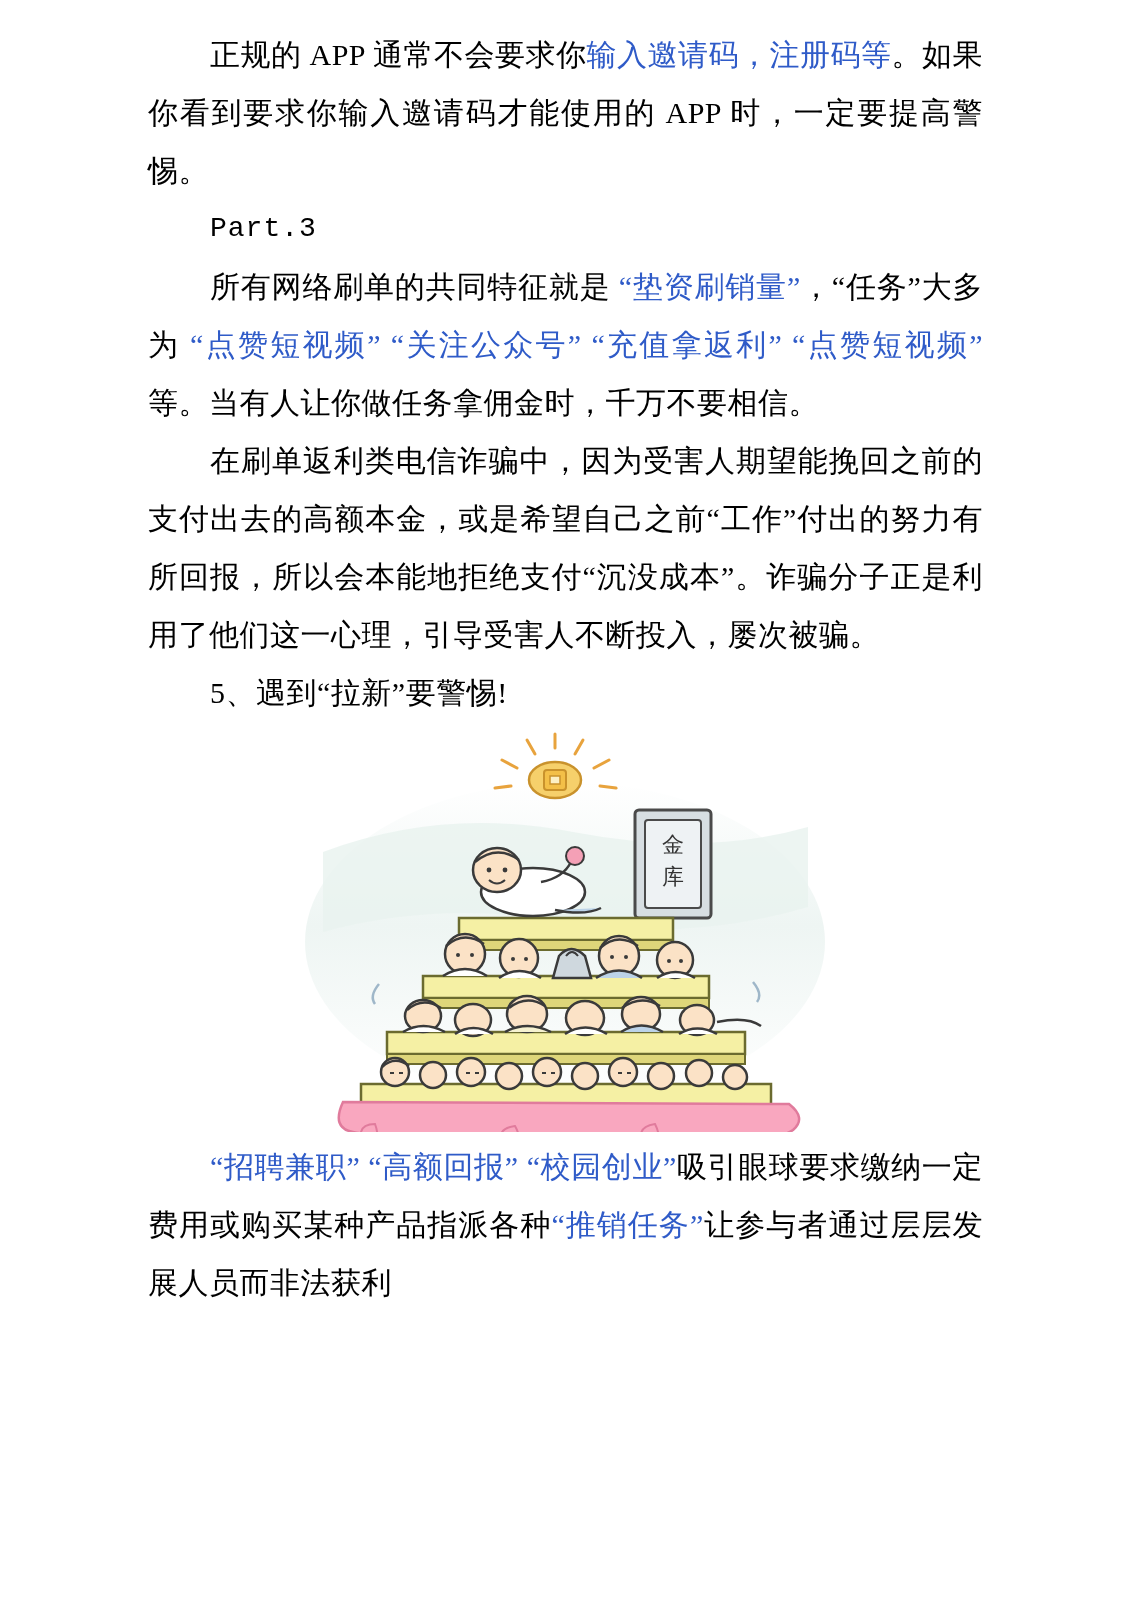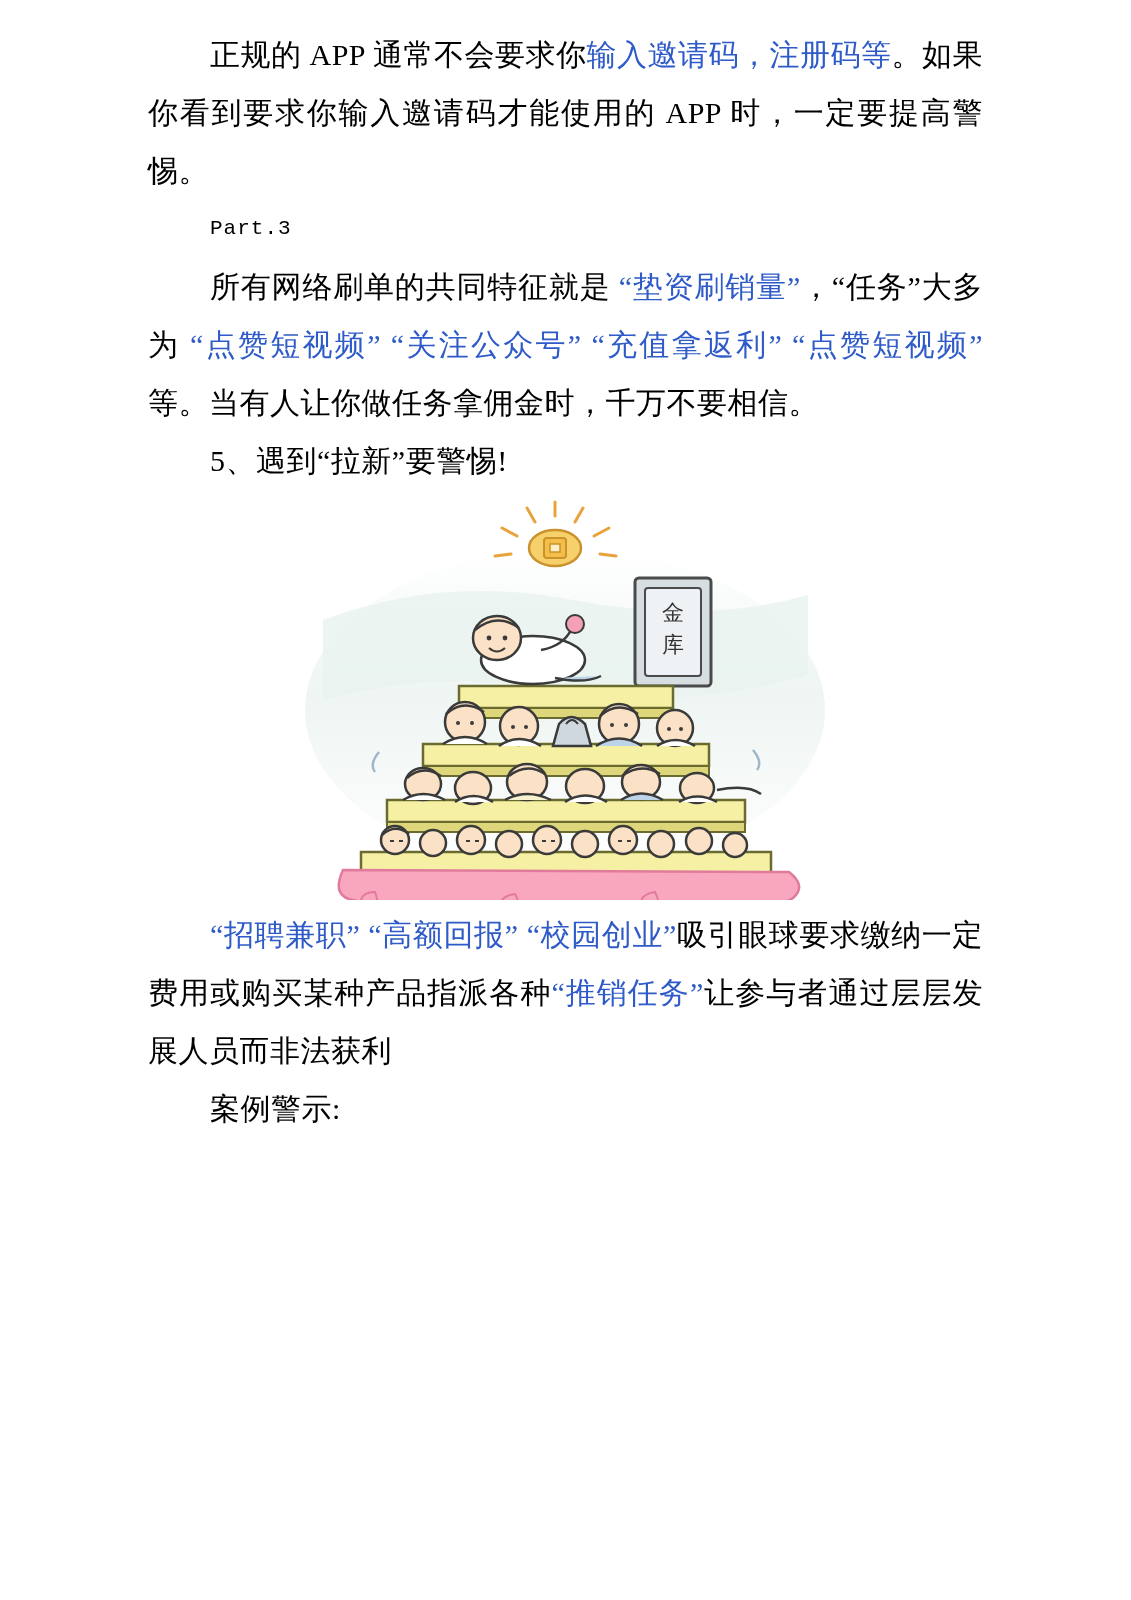--- a/index.html
+++ b/index.html
@@ -36,21 +36,21 @@
   .blue {
     color: #2f5bc8;
   }
   .mono {
     font-family: "Liberation Mono", monospace;
     font-size: 27px;
     letter-spacing: 1px;
   }
   .part-line {
     margin: 0;
-    font-size: 21px;
+    font-size: 28px;
     line-height: 58px;
     text-indent: 62px;
   }
   .fig-wrap {
     margin: 10px 0 6px 0;
     display: flex;
     justify-content: center;
   }
   .figure {
     width: 565px;
@@ -68,20 +68,21 @@
 
 <div class="page">
 
   <p class="para indent">正规的 APP 通常不会要求你<span class="blue">输入邀请码，注册码等</span>。如果你看到要求你输入邀请码才能使用的 APP 时，一定要提高警惕。</p>
 
   <p class="part-line mono">Part.3</p>
 
   <p class="para indent">所有网络刷单的共同特征就是 <span class="blue">“垫资刷销量”</span>，“任务”大多为 <span class="blue">“点赞短视频” “关注公众号” “充值拿返利” “点赞短视频”</span> 等。当有人让你做任务拿佣金时，千万不要相信。</p>
 
 
+  <p class="para indent">在刷单返利类电信诈骗中，因为受害人期望能挽回之前的支付出去的高额本金，或是希望自己之前“工作”付出的努力有所回报，所以会本能地拒绝支付“沉没成本”。诈骗分子正是利用了他们这一心理，引导受害人不断投入，屡次被骗。</p>
 
   <p class="para indent">5、遇到“拉新”要警惕!</p>
 
   <div class="fig-wrap">
     <div class="figure">
       <svg class="fig-svg" width="565" height="400" viewBox="0 0 565 400" xmlns="http://www.w3.org/2000/svg">
         <defs>
           <linearGradient id="bg" x1="0" y1="0" x2="0" y2="1">
             <stop offset="0%" stop-color="#ffffff"></stop>
             <stop offset="45%" stop-color="#eef5f3"></stop>
@@ -249,15 +250,14 @@
           <path d="M96 252 q-10 12 -4 20"></path>
           <path d="M470 250 q10 12 4 20"></path>
         </g>
       </svg>
 
     </div>
   </div>
 
   <p class="para indent"><span class="blue">“招聘兼职” “高额回报” “校园创业”</span>吸引眼球要求缴纳一定费用或购买某种产品指派各种<span class="blue">“推销任务”</span>让参与者通过层层发展人员而非法获利</p>
 
-  <p class="para indent">案例警示:</p>
 
 </div>
 
 </body></html>

